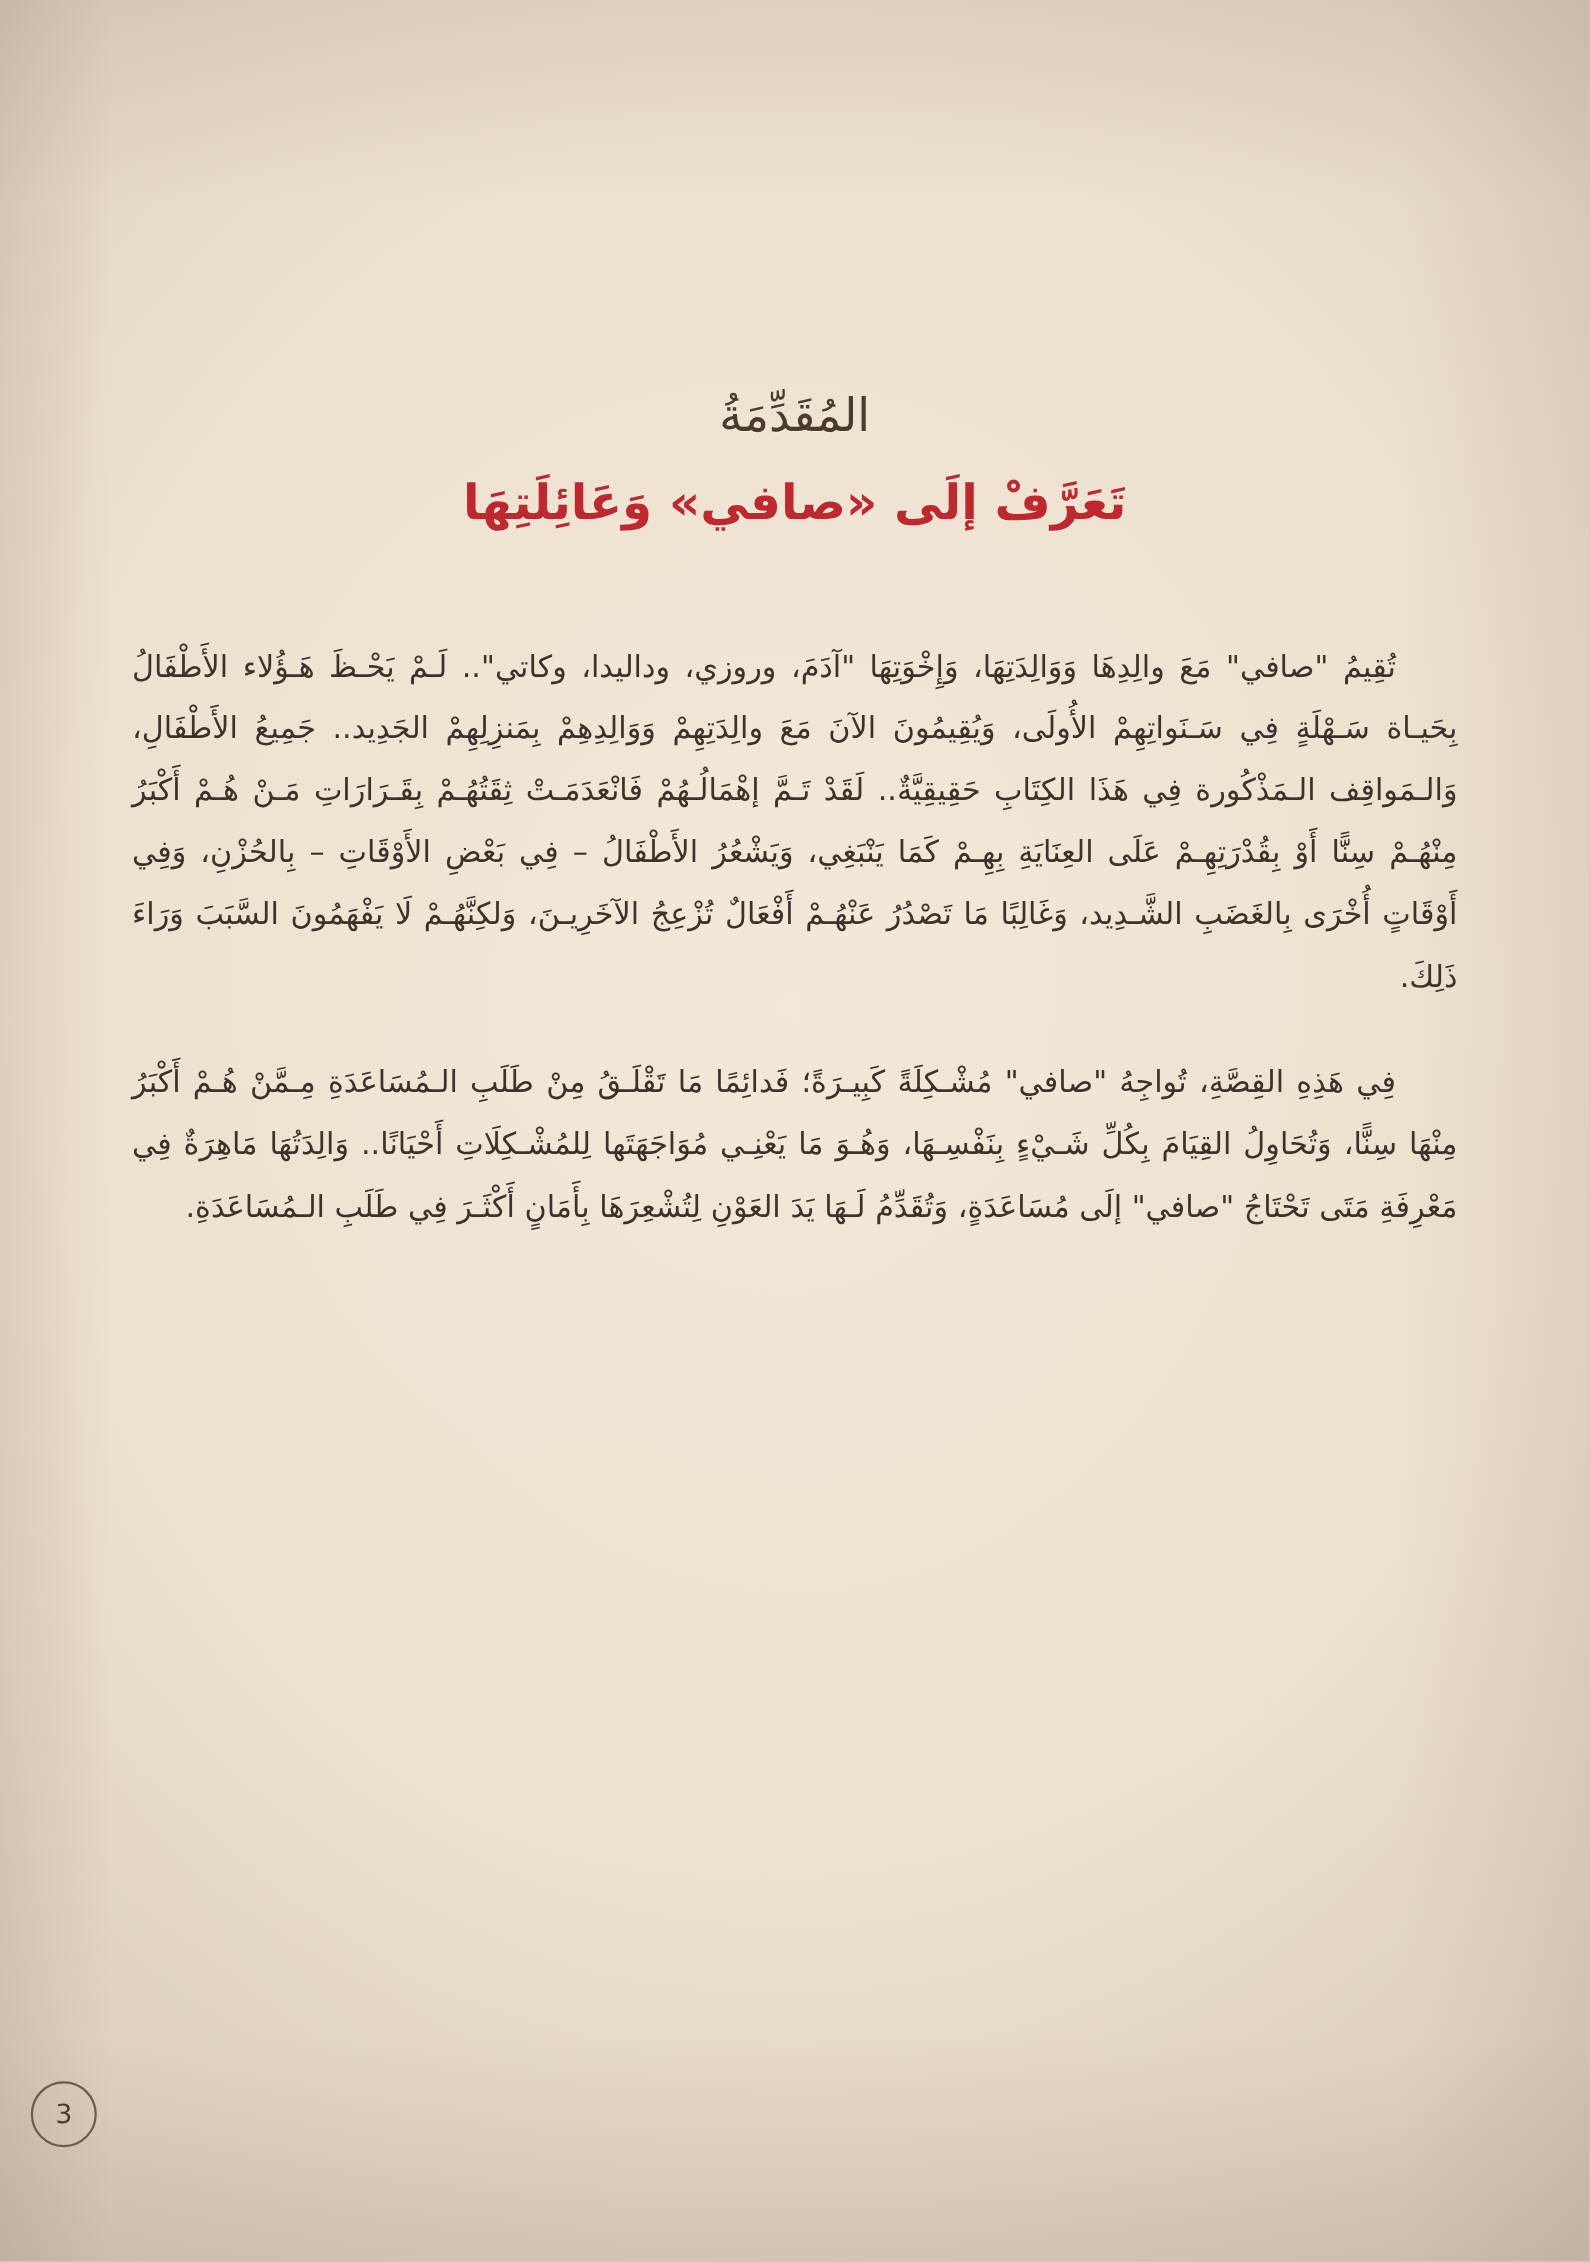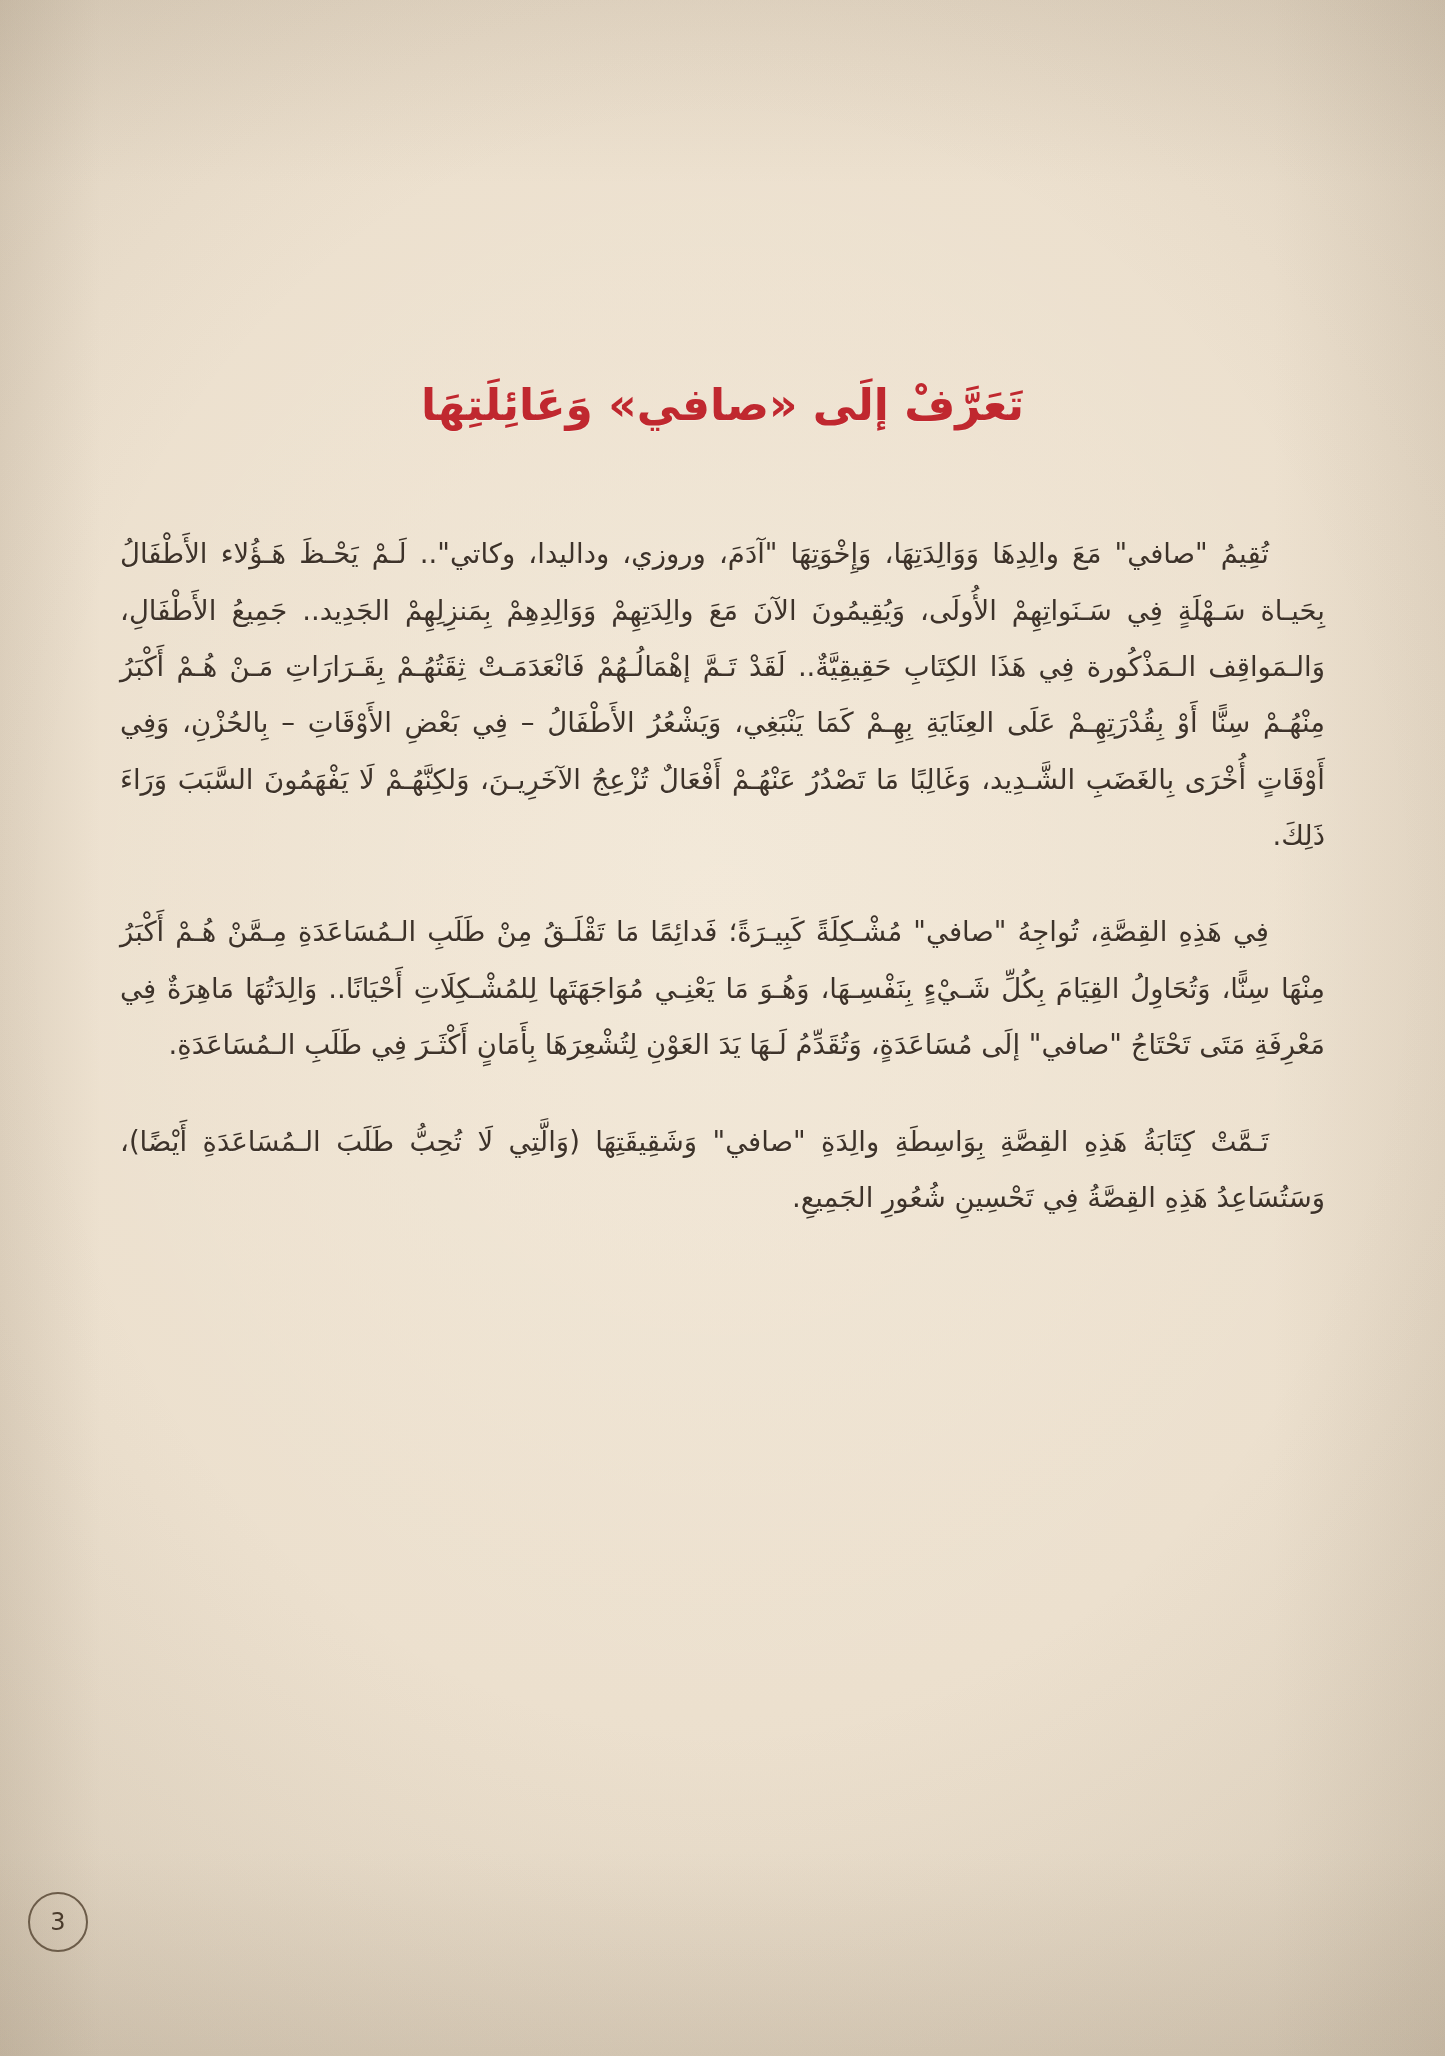--- a/index.html
+++ b/index.html
@@ -116,27 +116,27 @@
   }
 </style>
 </head>
 <body>
 
 <div class="page">
 
   <div class="content">
 
     <div class="heading-block">
+      <div class="doc-title">المُقَدِّمَةُ</div>
       <div class="doc-subtitle">تَعَرَّفْ إلَى «صافي» وَعَائِلَتِهَا</div>
     </div>
 
     <div class="body-text">
       <p class="indented">تُقِيمُ "صافي" مَعَ والِدِهَا وَوَالِدَتِهَا، وَإِخْوَتِهَا "آدَمَ، وروزي، وداليدا، وكاتي".. لَـمْ يَحْـظَ هَـؤُلاء الأَطْفَالُ بِحَيـاة سَـهْلَةٍ فِي سَـنَواتِهِمْ الأُولَى، وَيُقِيمُونَ الآنَ مَعَ والِدَتِهِمْ وَوَالِدِهِمْ بِمَنزِلِهِمْ الجَدِيد.. جَمِيعُ الأَطْفَالِ، وَالـمَواقِف الـمَذْكُورة فِي هَذَا الكِتَابِ حَقِيقِيَّةٌ.. لَقَدْ تَـمَّ إهْمَالُـهُمْ فَانْعَدَمَـتْ ثِقَتُهُـمْ بِقَـرَارَاتِ مَـنْ هُـمْ أَكْبَرُ مِنْهُـمْ سِنًّا أَوْ بِقُدْرَتِهِـمْ عَلَى العِنَايَةِ بِهِـمْ كَمَا يَنْبَغِي، وَيَشْعُرُ الأَطْفَالُ – فِي بَعْضِ الأَوْقَاتِ – بِالحُزْنِ، وَفِي أَوْقَاتٍ أُخْرَى بِالغَضَبِ الشَّـدِيد، وَغَالِبًا مَا تَصْدُرُ عَنْهُـمْ أَفْعَالٌ تُزْعِجُ الآخَرِيـنَ، وَلكِنَّهُـمْ لَا يَفْهَمُونَ السَّبَبَ وَرَاءَ ذَلِكَ.</p>
       <p class="indented">فِي هَذِهِ القِصَّةِ، تُواجِهُ "صافي" مُشْـكِلَةً كَبِيـرَةً؛ فَدائِمًا مَا تَقْلَـقُ مِنْ طَلَبِ الـمُسَاعَدَةِ مِـمَّنْ هُـمْ أَكْبَرُ مِنْهَا سِنًّا، وَتُحَاوِلُ القِيَامَ بِكُلِّ شَـيْءٍ بِنَفْسِـهَا، وَهُـوَ مَا يَعْنِـي مُوَاجَهَتَها لِلمُشْـكِلَاتِ أَحْيَانًا.. وَالِدَتُهَا مَاهِرَةٌ فِي مَعْرِفَةِ مَتَى تَحْتَاجُ "صافي" إلَى مُسَاعَدَةٍ، وَتُقَدِّمُ لَـهَا يَدَ العَوْنِ لِتُشْعِرَهَا بِأَمَانٍ أَكْثَـرَ فِي طَلَبِ الـمُسَاعَدَةِ.</p>
-      <p class="indented">تَـمَّتْ كِتَابَةُ هَذِهِ القِصَّةِ بِوَاسِطَةِ والِدَةِ "صافي" وَشَقِيقَتِهَا (وَالَّتِي لَا تُحِبُّ طَلَبَ الـمُسَاعَدَةِ أَيْضًا)، وَسَتُسَاعِدُ هَذِهِ القِصَّةُ فِي تَحْسِينِ شُعُورِ الجَمِيعِ.</p>
     </div>
 
   </div>
 
   <div class="page-number">
     <span>3</span>
   </div>
 
 </div>
 

